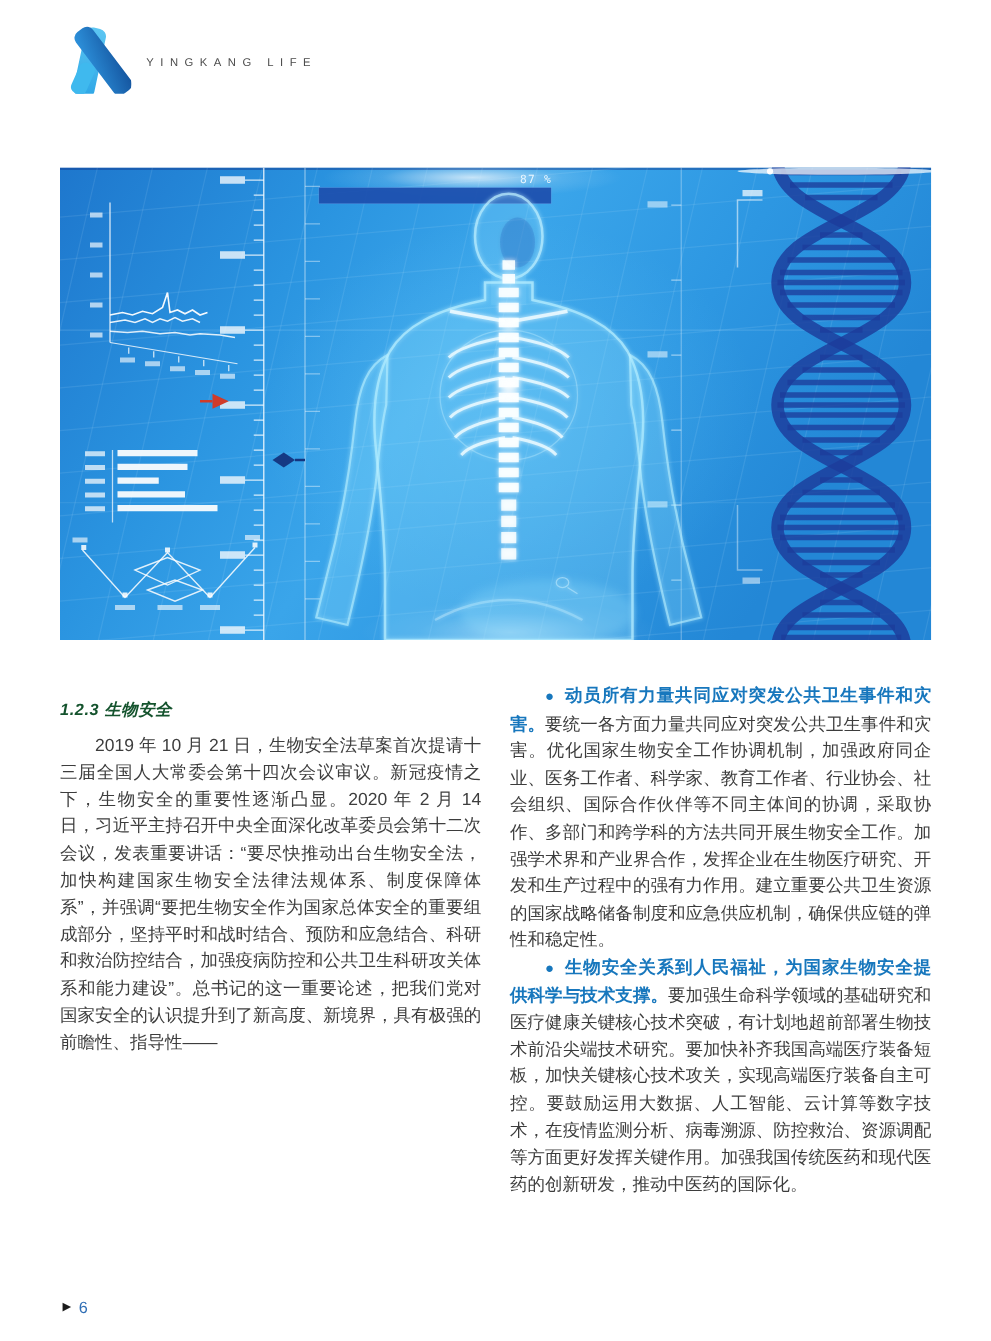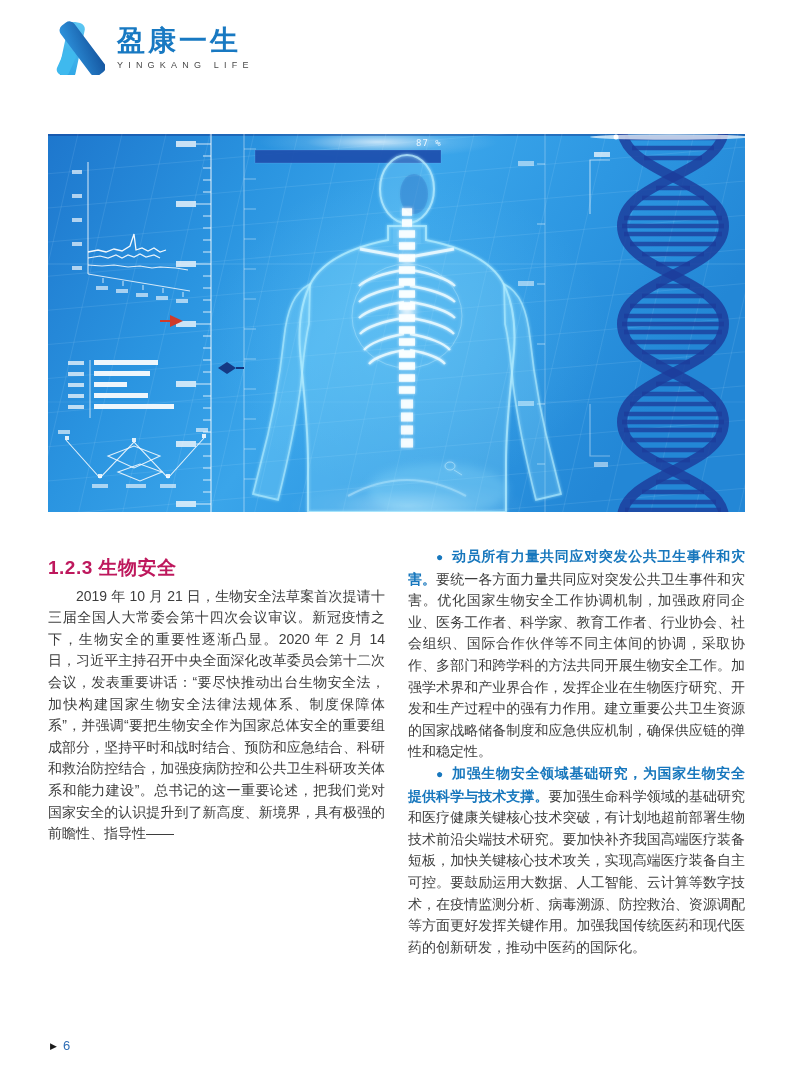--- a/index.html
+++ b/index.html
@@ -19,21 +19,21 @@
   .hero text{font-family:"DejaVu Sans Mono","Liberation Mono",monospace;font-size:9px;fill:#eaf7ff;letter-spacing:1px;}
 
   
   .cols{position:absolute;left:48px;top:546px;width:697px;display:flex;gap:23px;}
   .col{width:337px;color:#3d3d3d;font-size:14px;line-height:21.6px;
        text-align:justify;text-justify:inter-character;}
   .para{margin:0;}
   .para.indent{text-indent:2em;}
   .blead{color:#1777bd;font-weight:bold;}
   .bdot{margin-right:8px;font-size:12px;}
-  .sec-h{font-size:19px;font-weight:bold;color:#be185d;margin:11px 0 7px 0;letter-spacing:.5px;}
+  .sec-h{font-size:13px;font-weight:bold;font-style:italic;color:#14532d;margin:11px 0 7px 0;letter-spacing:.5px;}
 
   
   .ftr{position:absolute;left:50px;top:1038px;display:flex;align-items:center;font-size:12px;}
   .tri{color:#1a1a1a;font-size:9px;margin-right:6px;}
   .pno{color:#2f6eb5;font-size:13px;}
 </style>
 </head>
 <body>
 
 <div class="page">
@@ -48,21 +48,20 @@
         <linearGradient id="lgA" x1="0" y1="0" x2="0" y2="1">
           <stop offset="0" stop-color="#5cc6f2"></stop>
             <stop offset="1" stop-color="#2ea6e6"></stop>
         </linearGradient>
       </defs>
       <rect x="-8.5" y="-27" width="17" height="56" rx="6" transform="translate(17,28) rotate(12)" fill="url(#lgA)"></rect>
       <rect x="-8.5" y="-30" width="17" height="62" rx="6" transform="translate(27,27) rotate(-37)" fill="url(#lgB)"></rect>
       <rect x="-6" y="2" width="13" height="26" rx="5" transform="translate(17,28) rotate(24)" fill="#3fb9ee"></rect>
     </svg>
     <div class="logo-txt">
-      <div class="logo-cn">盈康一生</div>
       <div class="logo-en">YINGKANG LIFE</div>
     </div>
   </header>
 
   <figure class="hero">
     <svg width="697" height="378" viewBox="0 0 697 378" preserveAspectRatio="none">
       <defs>
         <linearGradient id="bgG" x1="0" y1="0" x2="1" y2="0.35">
           <stop offset="0" stop-color="#1e77cd"></stop>
             <stop offset="0.3" stop-color="#2a94e0"></stop>
@@ -240,21 +239,21 @@
     <section class="col">
       <h3 class="sec-h">1.2.3 生物安全</h3>
       <p class="para indent">2019 年 10 月 21 日，生物安全法草案首次提请十三届全国人大常委会第十四次会议审议。新冠疫情之下，生物安全的重要性逐渐凸显。2020 年 2 月 14 日，习近平主持召开中央全面深化改革委员会第十二次会议，发表重要讲话：“要尽快推动出台生物安全法，加快构建国家生物安全法律法规体系、制度保障体系”，并强调“要把生物安全作为国家总体安全的重要组成部分，坚持平时和战时结合、预防和应急结合、科研和救治防控结合，加强疫病防控和公共卫生科研攻关体系和能力建设”。总书记的这一重要论述，把我们党对国家安全的认识提升到了新高度、新境界，具有极强的前瞻性、指导性——</p>
     </section>
 
     <section class="col">
       <p class="para indent">
         <span class="blead"><span class="bdot">●</span><span>动员所有力量共同应对突发公共卫生事件和灾害。</span></span><span>要统一各方面力量共同应对突发公共卫生事件和灾害。优化国家生物安全工作协调机制，加强政府同企业、医务工作者、科学家、教育工作者、行业协会、社会组织、国际合作伙伴等不同主体间的协调，采取协作、多部门和跨学科的方法共同开展生物安全工作。加强学术界和产业界合作，发挥企业在生物医疗研究、开发和生产过程中的强有力作用。建立重要公共卫生资源的国家战略储备制度和应急供应机制，确保供应链的弹性和稳定性。</span>
       </p>
       <p class="para indent">
-        <span class="blead"><span class="bdot">●</span><span>加强生物安全领域基础研究，为国家生物安全提供科学与技术支撑。</span></span><span>要加强生命科学领域的基础研究和医疗健康关键核心技术突破，有计划地超前部署生物技术前沿尖端技术研究。要加快补齐我国高端医疗装备短板，加快关键核心技术攻关，实现高端医疗装备自主可控。要鼓励运用大数据、人工智能、云计算等数字技术，在疫情监测分析、病毒溯源、防控救治、资源调配等方面更好发挥关键作用。加强我国传统医药和现代医药的创新研发，推动中医药的国际化。</span>
+        <span class="blead"><span class="bdot">●</span><span>生物安全关系到人民福祉，为国家生物安全提供科学与技术支撑。</span></span><span>要加强生命科学领域的基础研究和医疗健康关键核心技术突破，有计划地超前部署生物技术前沿尖端技术研究。要加快补齐我国高端医疗装备短板，加快关键核心技术攻关，实现高端医疗装备自主可控。要鼓励运用大数据、人工智能、云计算等数字技术，在疫情监测分析、病毒溯源、防控救治、资源调配等方面更好发挥关键作用。加强我国传统医药和现代医药的创新研发，推动中医药的国际化。</span>
       </p>
     </section>
   </main>
 
   <footer class="ftr">
     <span class="tri">▶</span>
     <span class="pno">6</span>
   </footer>
 
 </div>

